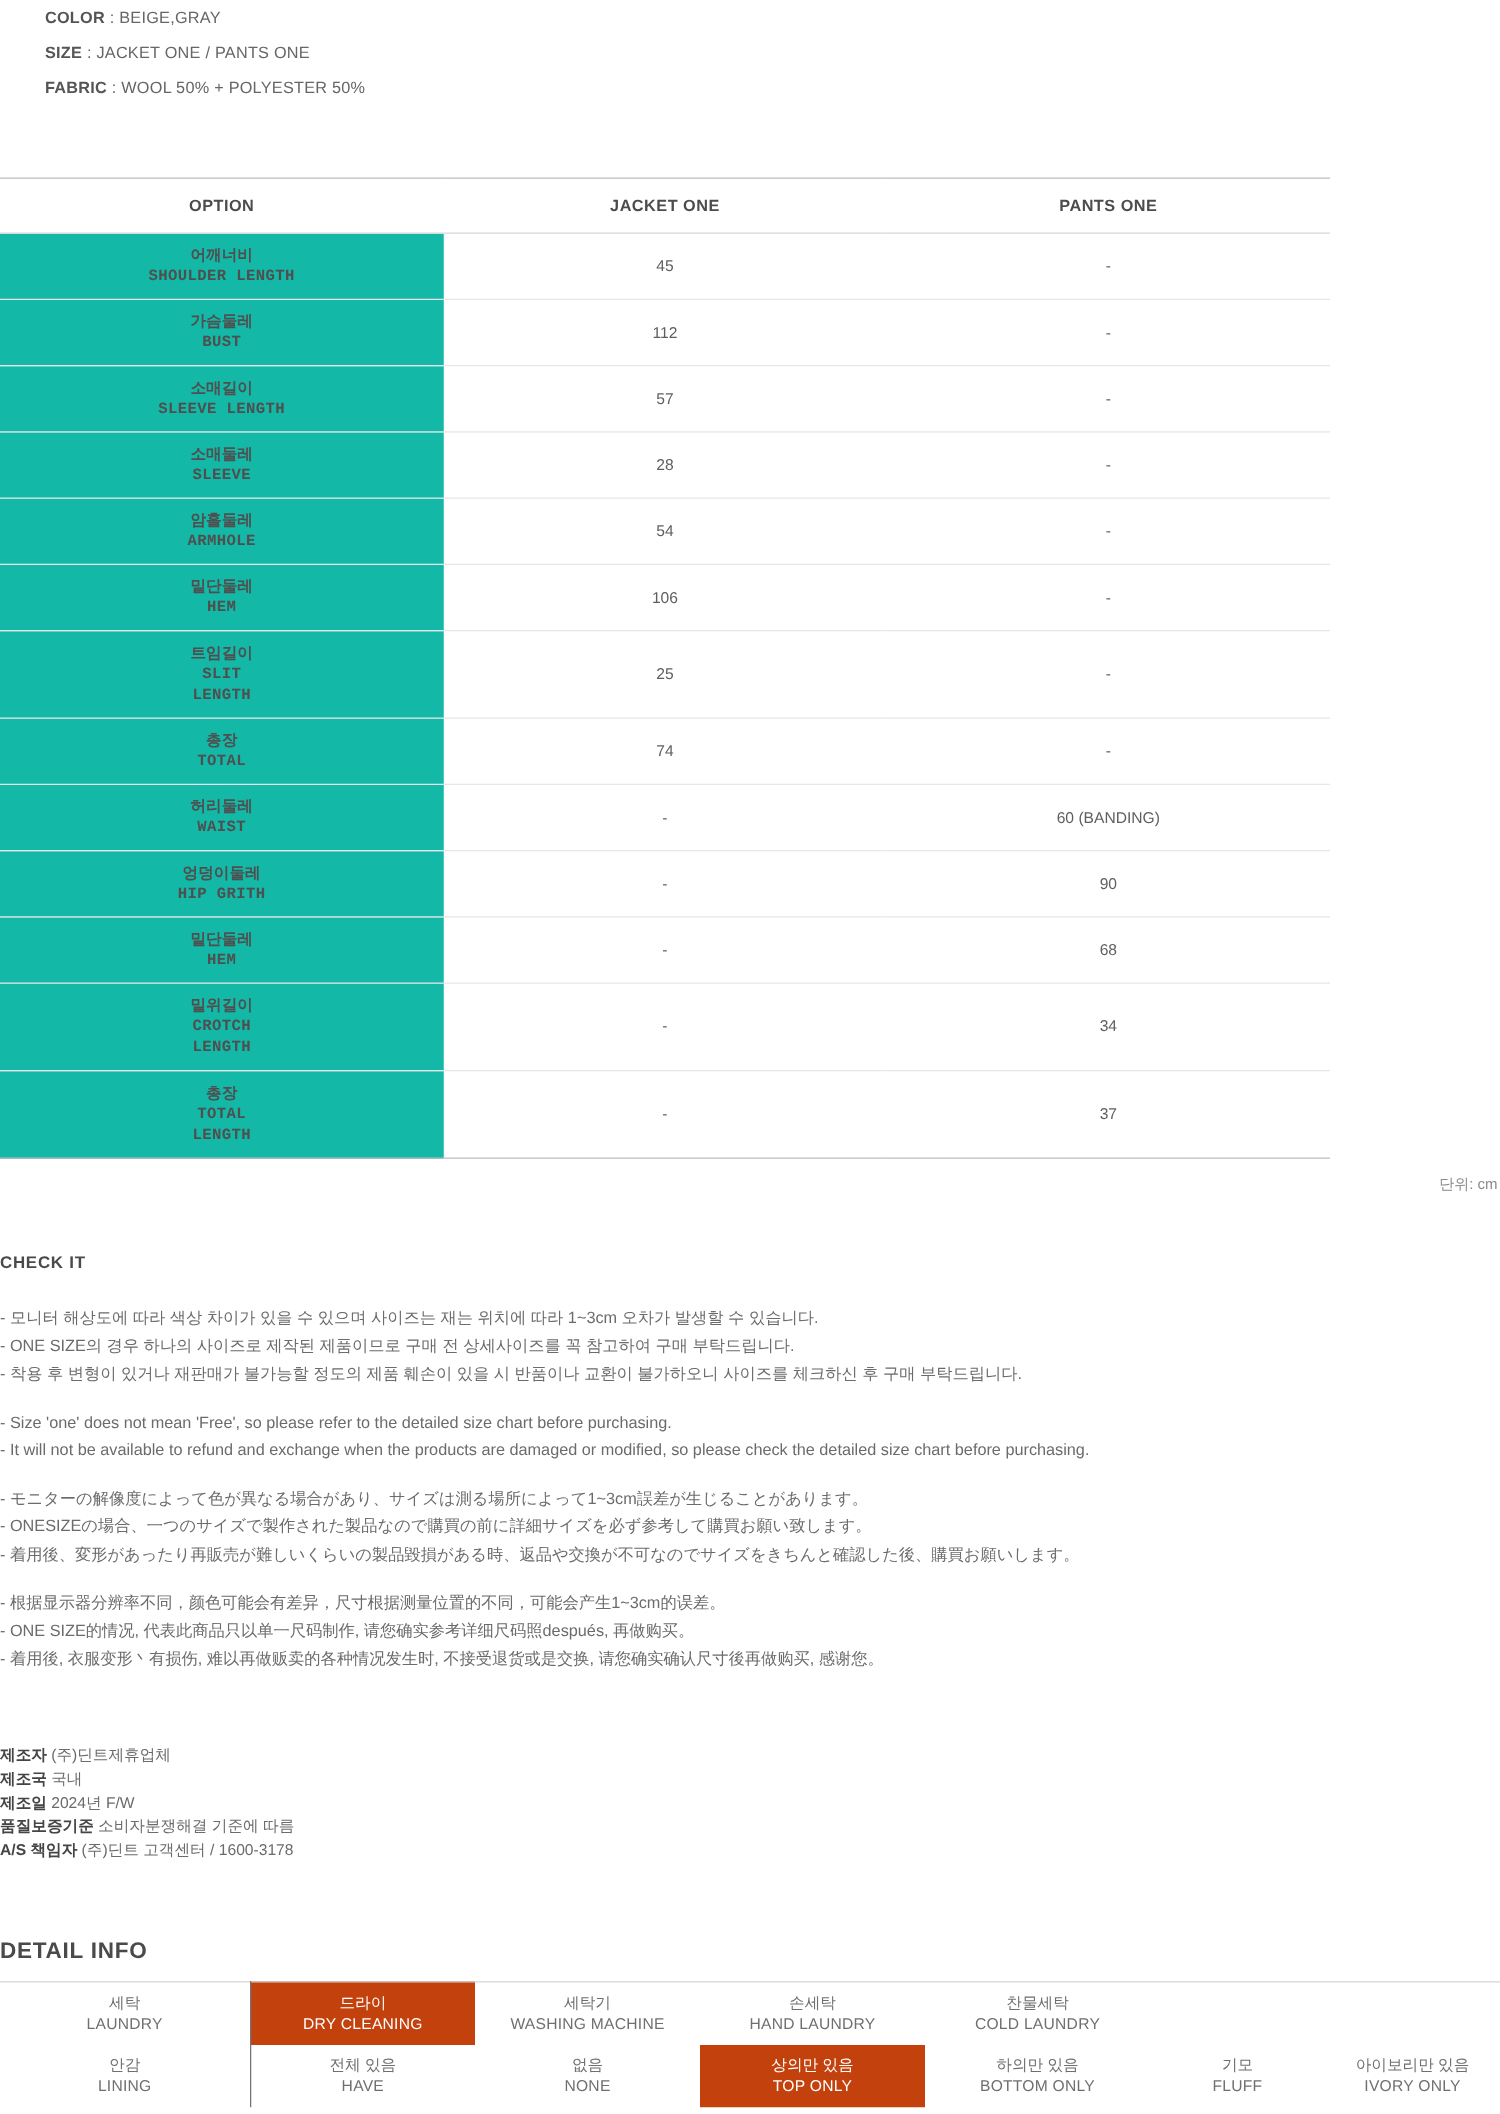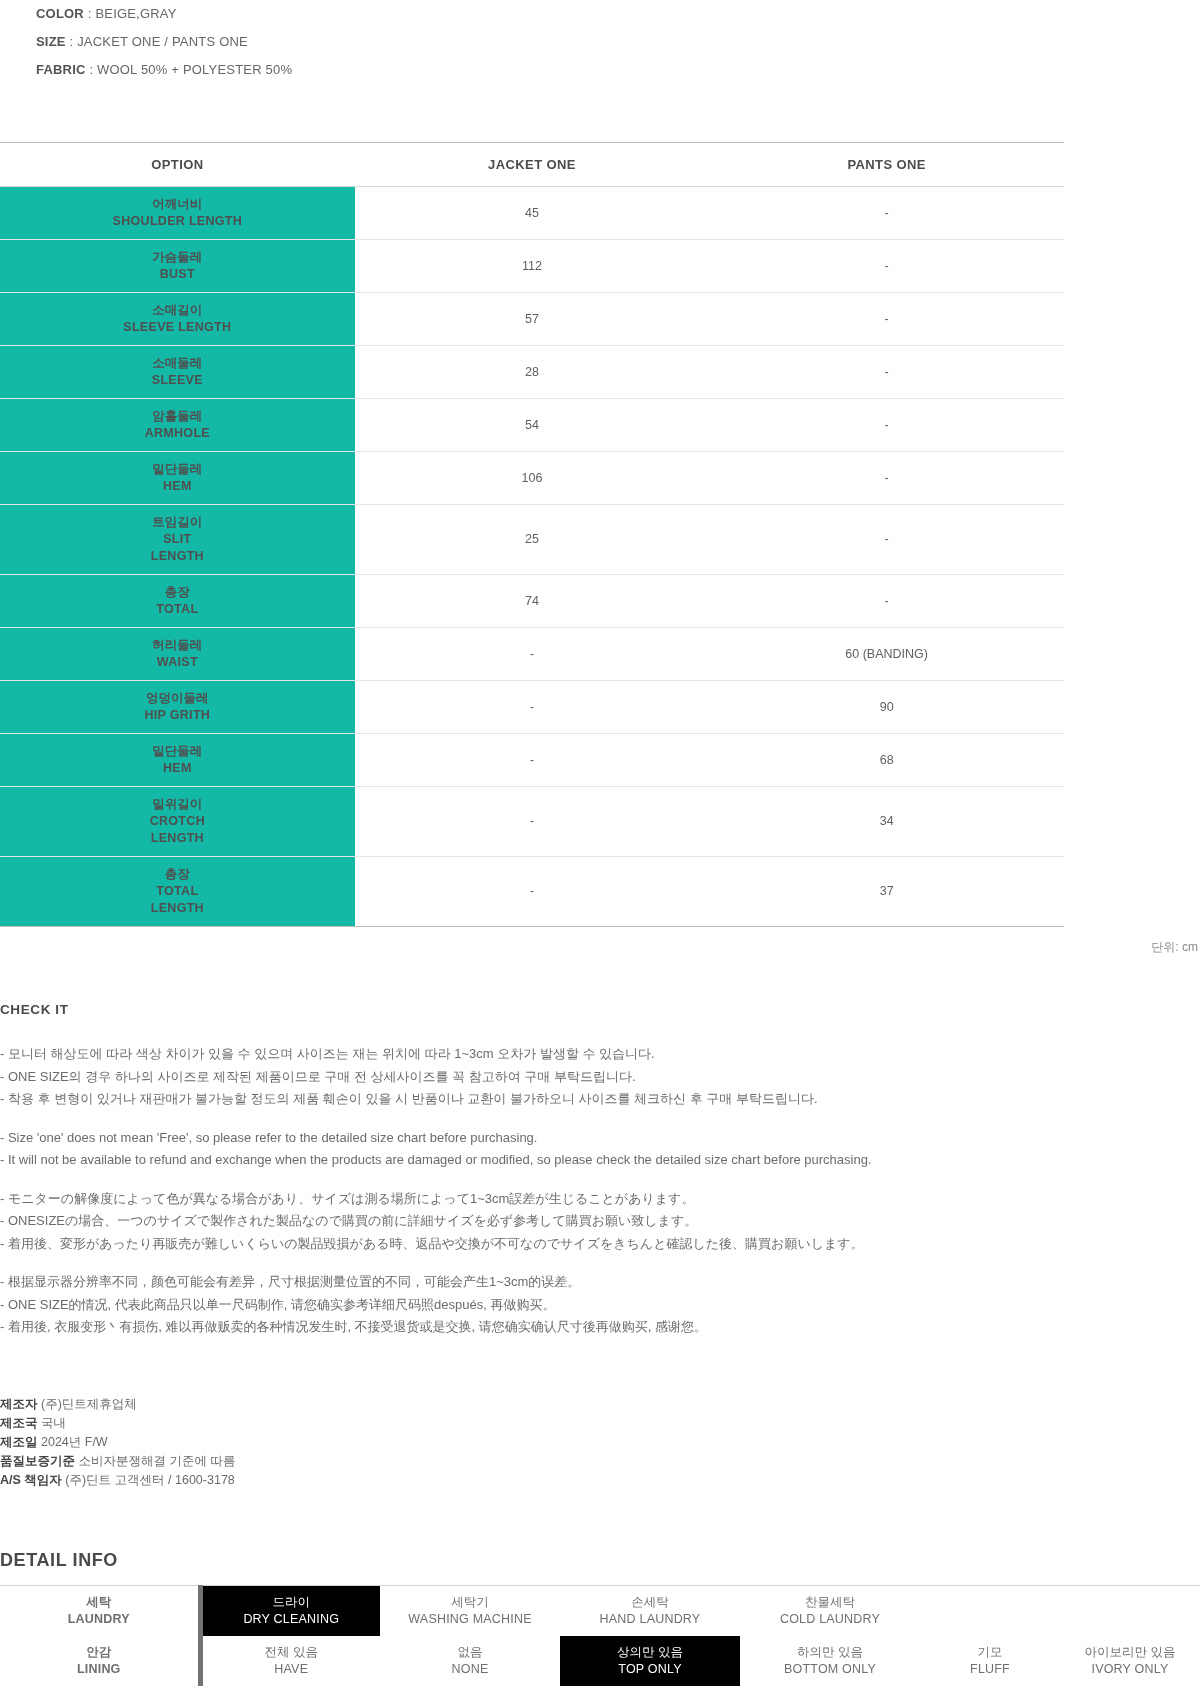--- a/index.html
+++ b/index.html
@@ -63,21 +63,21 @@
     letter-spacing: 0.4px;
   }
   table.size-table tbody tr td:first-child {
     background: #14b8a6;
     color: #4f4f4f;
   }
   table.size-table tbody tr:last-child td {
     border-bottom: 1px solid #bdbdbd;
   }
   .opt-kr { font-weight: bold; display: block; font-size: 12.5px; }
-  .opt-en { display: block; font-weight: bold; font-size: 12.5px; letter-spacing: 0.3px; }
+  .opt-en { display: block; font-weight: bold; font-size: 12.5px; letter-spacing: 0.3px; font-family: Liberation Mono, monospace; }
   .unit-note {
     text-align: right;
     font-size: 12px;
     color: #8a8a8a;
     padding: 12px 2px 0 0;
   }
 
   
   .section-title {
     font-weight: bold;
@@ -121,25 +121,24 @@
   table.detail-table td {
     text-align: center;
     vertical-align: middle;
     font-size: 12.5px;
     line-height: 17px;
     color: #6f6f6f;
     padding: 8px 2px;
     height: 46px;
   }
   table.detail-table td.label {
-    border-right: 5px solid #737373;
+    border-right: 1px solid #737373;
     color: #6f6f6f;
-    font-weight: bold;
-  }
-  td.sel { background: #000000; color: #ffffff; }
+  }
+  td.sel { background: #c2410c; color: #ffffff; }
   td.sel .kr, td.sel .en { color: #ffffff; }
   .kr { display: block; }
   .en { display: block; letter-spacing: 0.2px; }
 </style>
 </head>
 <body>
 
 <div class="page">
 
   <div class="spec-list" id="spec-list">

